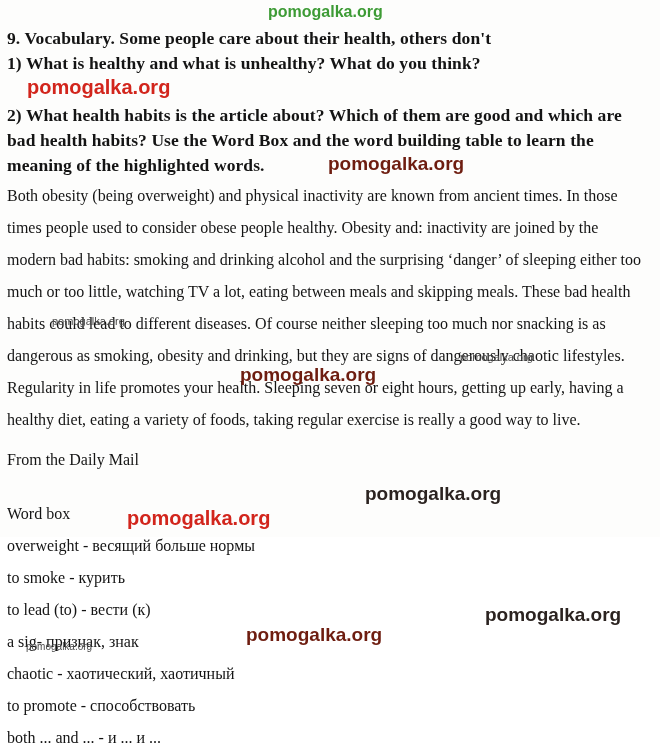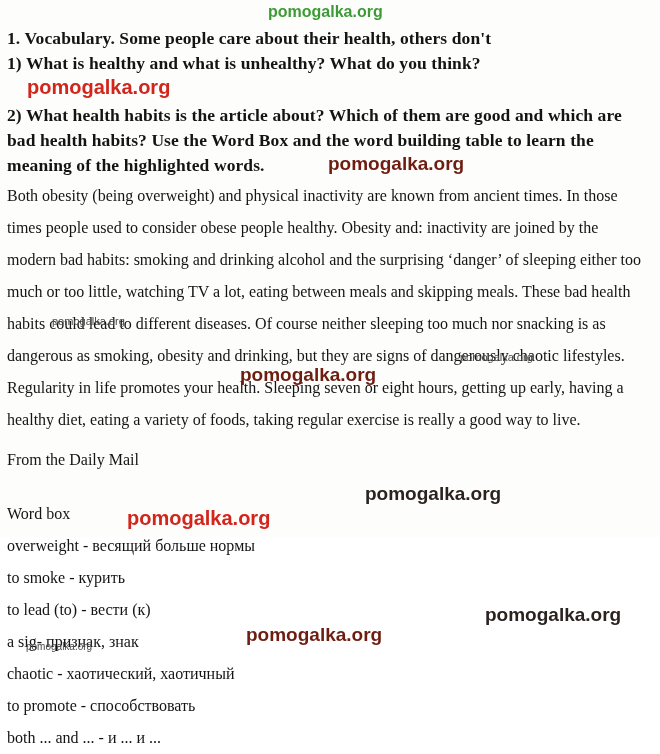--- a/index.html
+++ b/index.html
@@ -69,21 +69,21 @@
   <span class="wm wm-maroon wm-b">pomogalka.org</span>
   <span class="wm wm-gray   wm-s1">pomogalka.org</span>
   <span class="wm wm-gray   wm-s2">pomogalka.org</span>
   <span class="wm wm-maroon wm-c">pomogalka.org</span>
   <span class="wm wm-dark   wm-d">pomogalka.org</span>
   <span class="wm wm-red    wm-e">pomogalka.org</span>
   <span class="wm wm-dark   wm-f">pomogalka.org</span>
   <span class="wm wm-maroon wm-g">pomogalka.org</span>
   <span class="wm wm-gray   wm-s3">pomogalka.org</span>
 
-  <div class="bold-line">1. Vocabulary. Some people care about their health, others don't</div>
+  <div class="bold-line">9. Vocabulary. Some people care about their health, others don't</div>
   <div class="bold-line">1) What is healthy and what is unhealthy? What do you think?</div>
   <div class="bold-line q2">2) What health habits is the article about? Which of them are good and which are bad health habits? Use the Word Box and the word building table to learn the meaning of the highlighted words.</div>
 
   <p class="body-text p1">Both obesity (being overweight) and physical inactivity are known from ancient times. In those times people used to consider obese people healthy. Obesity and: inactivity are joined by the modern bad habits: smoking and drinking alcohol and the surprising ‘danger’ of sleeping either too much or too little, watching TV a lot, eating between meals and skipping meals. These bad health habits could lead to different diseases. Of course neither sleeping too much nor snacking is as dangerous as smoking, obesity and drinking, but they are signs of dangerously chaotic lifestyles.</p>
   <p class="body-text">Regularity in life promotes your health. Sleeping seven or eight hours, getting up early, having a healthy diet, eating a variety of foods, taking regular exercise is really a good way to live.</p>
   <p class="body-text source">From the Daily Mail</p>
 
   <p class="body-text wb-title">Word box</p>
   <div>
     <p class="body-text wb-entry">overweight - весящий больше нормы</p>

